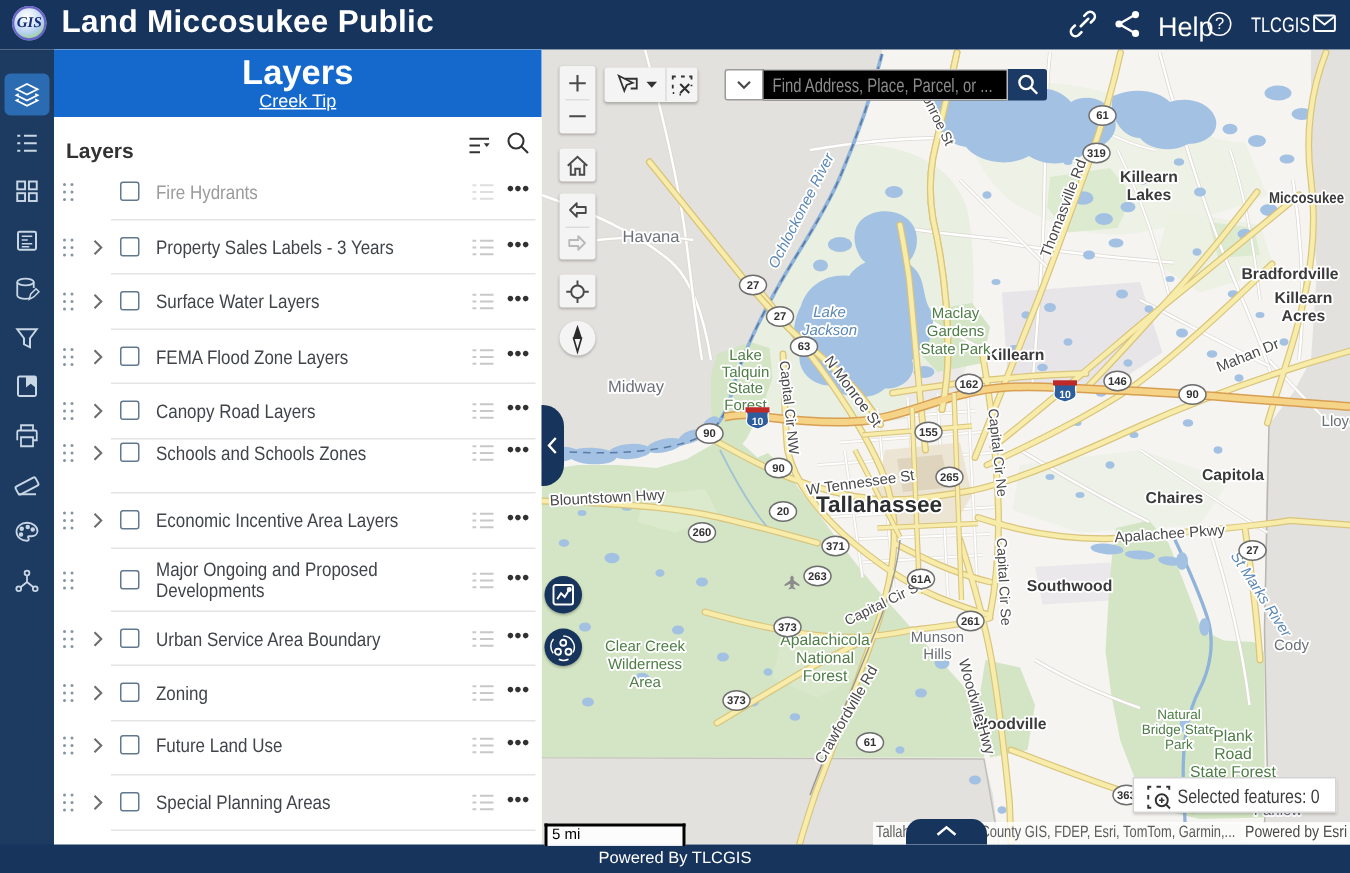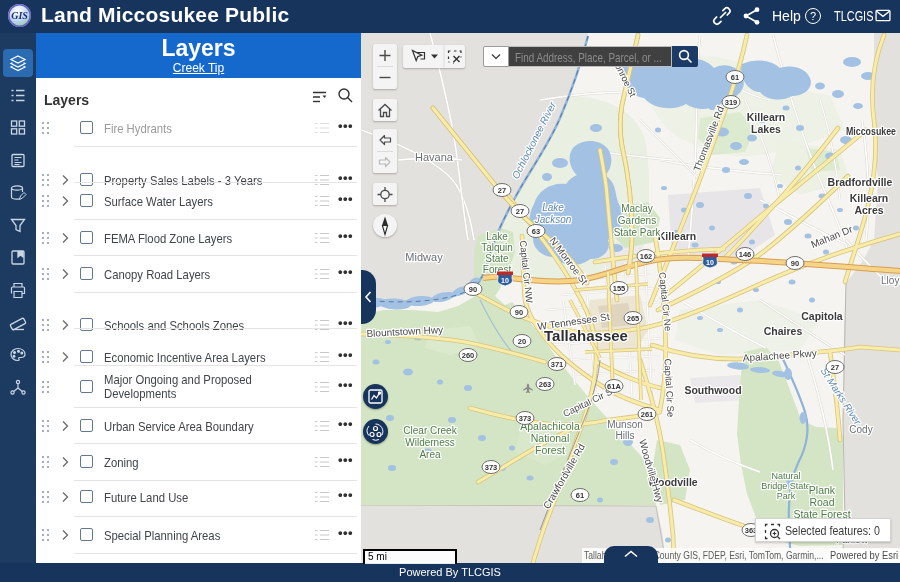--- a/index.html
+++ b/index.html
@@ -412,21 +412,21 @@
 <div id="title" class="abs">Land Miccosukee Public</div>
 <svg class="abs" style="left:712px;top:6px" width="20" height="20" viewBox="0 0 20 20" fill="none" stroke="#fff" stroke-width="1.7" stroke-linecap="round">
   <path d="M8.5 11.5 L13.5 6.5 M10.8 4.6 l1.8-1.8 a3.1 3.1 0 0 1 4.4 4.4 l-1.8 1.8 M9 15.4 l-1.8 1.8 a3.1 3.1 0 0 1 -4.4 -4.4 l1.8 -1.8"></path>
 </svg>
 <svg class="abs" style="left:742px;top:6px" width="20" height="20" viewBox="0 0 20 20" fill="#fff">
   <circle cx="4" cy="10" r="2.4"></circle>
     <circle cx="15" cy="3.7" r="2.4"></circle>
     <circle cx="15" cy="16.3" r="2.4"></circle>
   <path d="M4 10 L15 3.7 M4 10 L15 16.3" stroke="#fff" stroke-width="1.6"></path>
 </svg>
-<div class="abs hico" style="left:772px;top:8px;font-size:14px;">Help</div>
+<div class="abs hico" style="left:772px;top:8px;font-size:18px;">Help</div>
 <div class="abs hico" style="left:805px;top:8px;width:14px;height:14px;border:1.4px solid #fff;border-radius:50%;font-size:11px;text-align:center;line-height:14px;">?</div>
 <div class="abs hico" style="left:834px;top:8px;font-size:14px;transform:scaleX(.78);transform-origin:left;">TLCGIS</div>
 <svg class="abs" style="left:875px;top:9px" width="16" height="13" viewBox="0 0 18 15" fill="none" stroke="#fff" stroke-width="1.5">
   <rect x="1" y="1.5" width="16" height="12" rx="1"></rect>
     <path d="M1.5 2.5 L9 8.5 L16.5 2.5"></path>
 </svg>
 
 <div id="sidebar" class="abs">
     <div id="selbg" class="abs"></div>
 <svg class="sico" style="top:21px" width="36" height="18" viewBox="0 0 18 18" fill="none" stroke="#fff" stroke-width="1.2">
@@ -505,21 +505,21 @@
     <span class="cb"></span>
     <span class="lbl">Fire Hydrants</span>
     <svg class="lg" width="16" height="14" viewBox="0 0 16 14" stroke-width="1.2">
         <g stroke="#c8c8c8">
           <path d="M1 2.5 h2.5 M6 2.5 h9 M1 7 h2.5 M6 7 h9 M1 11.5 h2.5 M6 11.5 h9"></path>
         </g>
       </svg>
     <span class="dd">•••</span>
   </div>
   <div class="sep" style="top:112.5px;"></div>
-  <div class="row" style="top:113.5px;height:36.5px;margin-top:15px;">
+  <div class="row" style="top:113.5px;height:36.5px;">
     <span class="dots">
         <i style="left:0;top:0"></i>
         <i style="left:5px;top:0"></i>
         <i style="left:0;top:5px"></i>
         <i style="left:5px;top:5px"></i>
         <i style="left:0;top:10px"></i>
         <i style="left:5px;top:10px"></i>
       </span>
     <svg class="chev" width="8" height="12" viewBox="0 0 8 12" fill="none" stroke="#6e6e6e" stroke-width="1.4">
         <path d="M2 1.5 L6.5 6 L2 10.5"></path>
@@ -593,21 +593,21 @@
     <span class="cb"></span>
     <span class="lbl">Canopy Road Layers</span>
     <svg class="lg" width="16" height="14" viewBox="0 0 16 14" stroke-width="1.2">
         <g stroke="#c8c8c8">
           <path d="M1 2.5 h2.5 M6 2.5 h9 M1 7 h2.5 M6 7 h9 M1 11.5 h2.5 M6 11.5 h9"></path>
         </g>
       </svg>
     <span class="dd">•••</span>
   </div>
   <div class="sep" style="top:258.5px;"></div>
-  <div class="row" style="top:274px;height:36.5px;">
+  <div class="row" style="top:251px;height:36.5px;">
     <span class="dots">
         <i style="left:0;top:0"></i>
         <i style="left:5px;top:0"></i>
         <i style="left:0;top:5px"></i>
         <i style="left:5px;top:5px"></i>
         <i style="left:0;top:10px"></i>
         <i style="left:5px;top:10px"></i>
       </span>
     <svg class="chev" width="8" height="12" viewBox="0 0 8 12" fill="none" stroke="#6e6e6e" stroke-width="1.4">
         <path d="M2 1.5 L6.5 6 L2 10.5"></path>
@@ -615,21 +615,21 @@
     <span class="cb"></span>
     <span class="lbl">Schools and Schools Zones</span>
     <svg class="lg" width="16" height="14" viewBox="0 0 16 14" stroke-width="1.2">
         <g stroke="#c8c8c8">
           <path d="M1 2.5 h2.5 M6 2.5 h9 M1 7 h2.5 M6 7 h9 M1 11.5 h2.5 M6 11.5 h9"></path>
         </g>
       </svg>
     <span class="dd">•••</span>
   </div>
   <div class="sep" style="top:295.0px;"></div>
-  <div class="row" style="top:306px;height:36.5px;">
+  <div class="row" style="top:296.0px;height:36.5px;">
     <span class="dots">
         <i style="left:0;top:0"></i>
         <i style="left:5px;top:0"></i>
         <i style="left:0;top:5px"></i>
         <i style="left:5px;top:5px"></i>
         <i style="left:0;top:10px"></i>
         <i style="left:5px;top:10px"></i>
       </span>
     <svg class="chev" width="8" height="12" viewBox="0 0 8 12" fill="none" stroke="#6e6e6e" stroke-width="1.4">
         <path d="M2 1.5 L6.5 6 L2 10.5"></path>
@@ -796,21 +796,21 @@
         <path d="M45.5 8 v-2 h2 M51 6 h2.5 M56.5 6 h1.5 v2 M45.5 11.5 v2.5 M58 11.5 v1 M45.5 17 h1 M50 18 h1"></path>
         <path d="M50.5 11 L56.5 17 M56.5 11 L50.5 17" stroke-width="1.4"></path>
       </g>
   </svg>
 </div>
 <div class="abs" style="left:483px;top:46px;width:26px;height:21px;background:#fff;border:1px solid #9b9b9b;border-radius:2px 0 0 2px;box-sizing:border-box;">
   <svg width="24" height="19" viewBox="0 0 24 19" fill="none" stroke="#4a4a4a" stroke-width="1.5">
       <path d="M8 7.5 L12 11.5 L16 7.5"></path>
     </svg>
 </div>
-<div class="abs" style="left:509px;top:46px;width:163px;height:21px;background:#404040;border:1px solid #bdbdbd;border-left:none;box-sizing:border-box;line-height:19px;white-space:nowrap;overflow:hidden;"><span style="display:inline-block;font-size:13px;color:#8c8c8c;transform:scaleX(.76);transform-origin:left;padding-left:8px;">Find Address, Place, Parcel, or ...</span></div>
+<div class="abs" style="left:509px;top:46px;width:163px;height:21px;background:#000000;border:1px solid #bdbdbd;border-left:none;box-sizing:border-box;line-height:19px;white-space:nowrap;overflow:hidden;"><span style="display:inline-block;font-size:13px;color:#8c8c8c;transform:scaleX(.76);transform-origin:left;padding-left:8px;">Find Address, Place, Parcel, or ...</span></div>
 <div class="abs" style="left:672px;top:46px;width:26px;height:21px;background:#1b3a66;border-radius:0 2px 2px 0;">
   <svg width="26" height="21" viewBox="0 0 26 21" fill="none" stroke="#fff" stroke-width="1.6">
       <circle cx="12" cy="9" r="4.4"></circle>
       <path d="M15.3 12.3 L19.5 16.5"></path>
     </svg>
 </div>
 <div id="sf" class="abs">
   <svg style="position:absolute;left:8px;top:4px" width="17" height="17" viewBox="0 0 17 17" fill="none" stroke="#323232" stroke-width="1.3">
       <path d="M1.5 3.5 v-2 h2 M7 1.5 h3 M13.5 1.5 h2 v2 M1.5 7 v3 M1.5 13.5 v2 h2"></path>
       <circle cx="10.5" cy="10.5" r="4"></circle>

